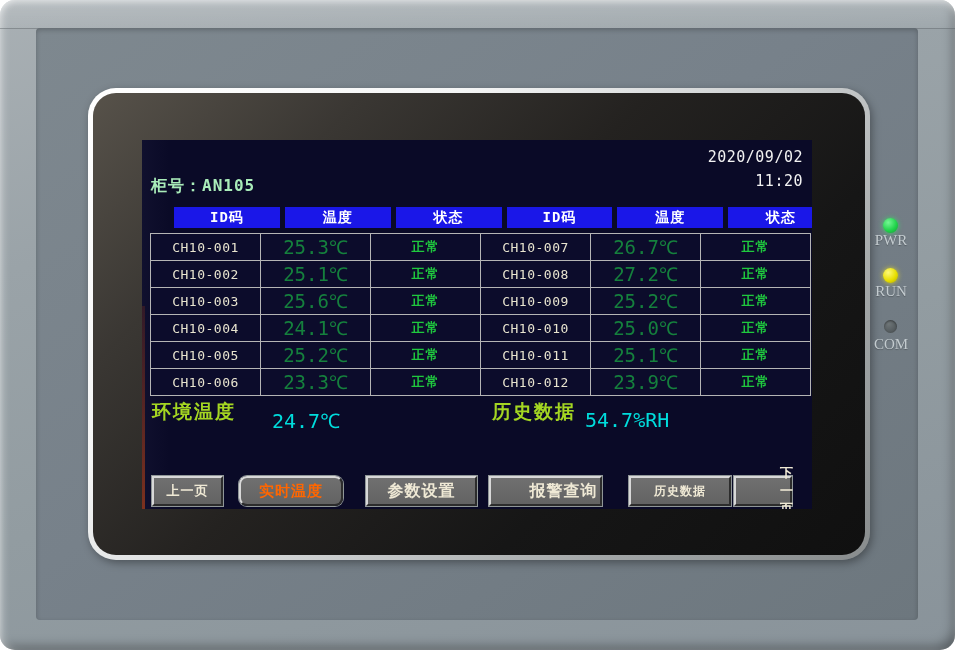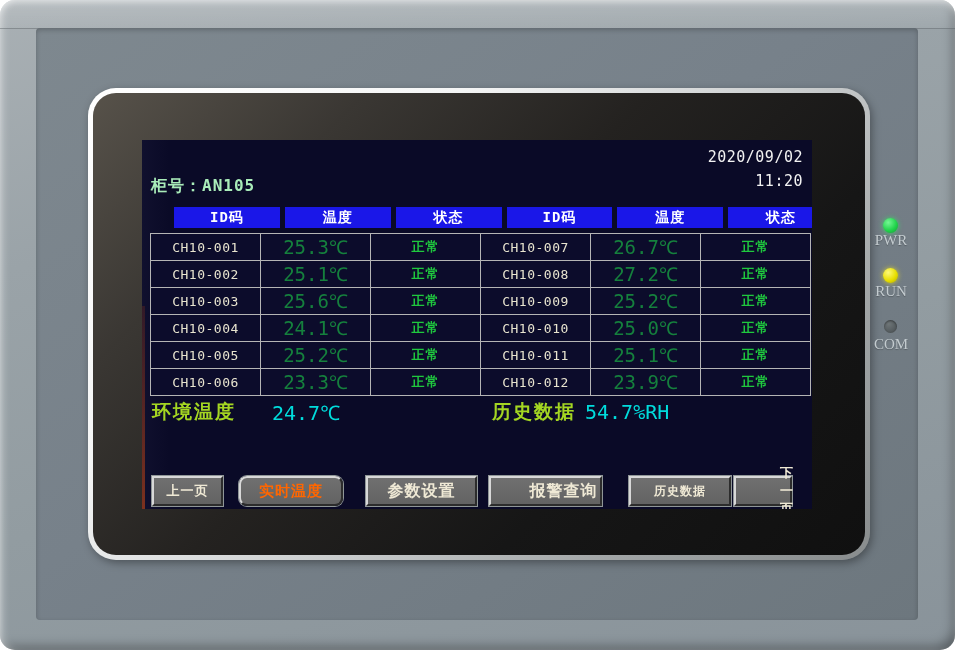--- a/index.html
+++ b/index.html
@@ -48,21 +48,21 @@
          border-top:1px solid #b5b5b5;border-left:1px solid #b5b5b5;}
   .td{height:27px;box-sizing:border-box;border-right:1px solid #b5b5b5;border-bottom:1px solid #b5b5b5;
       display:flex;align-items:center;justify-content:center;background:#0c0c2b;}
   .c-id{color:#e8e4cf;font-size:13px;letter-spacing:.5px;}
   .c-temp{color:#15803d;font-size:19px;}
   .c-status{color:#1fc83e;font-size:13px;font-weight:bold;letter-spacing:1px;}
 
   
   .amb{position:absolute;top:260px;height:24px;display:flex;align-items:center;}
   .amb-label{color:#a4d622;font-size:19px;font-weight:bold;letter-spacing:2px;}
-  .amb-val{color:#00dcdc;font-size:20px;}
+  .amb-val{color:#00dcdc;font-size:20px;margin-top:8px;}
   .amb-t-label{left:10px;}  .amb-t-val{left:130px;}
   .amb-h-label{left:350px;} .amb-h-val{left:443px;}
 
   
   .btn{position:absolute;top:336px;height:30px;box-sizing:border-box;
        background:linear-gradient(180deg,#707070,#636363);
        border:2px solid;border-color:#d8d8d8 #2c2c2c #2c2c2c #d8d8d8;
        box-shadow:0 0 0 1px #8f9697;
        color:#efe9d5;display:flex;align-items:center;justify-content:center;
        font-weight:bold;cursor:pointer;letter-spacing:1px;}

